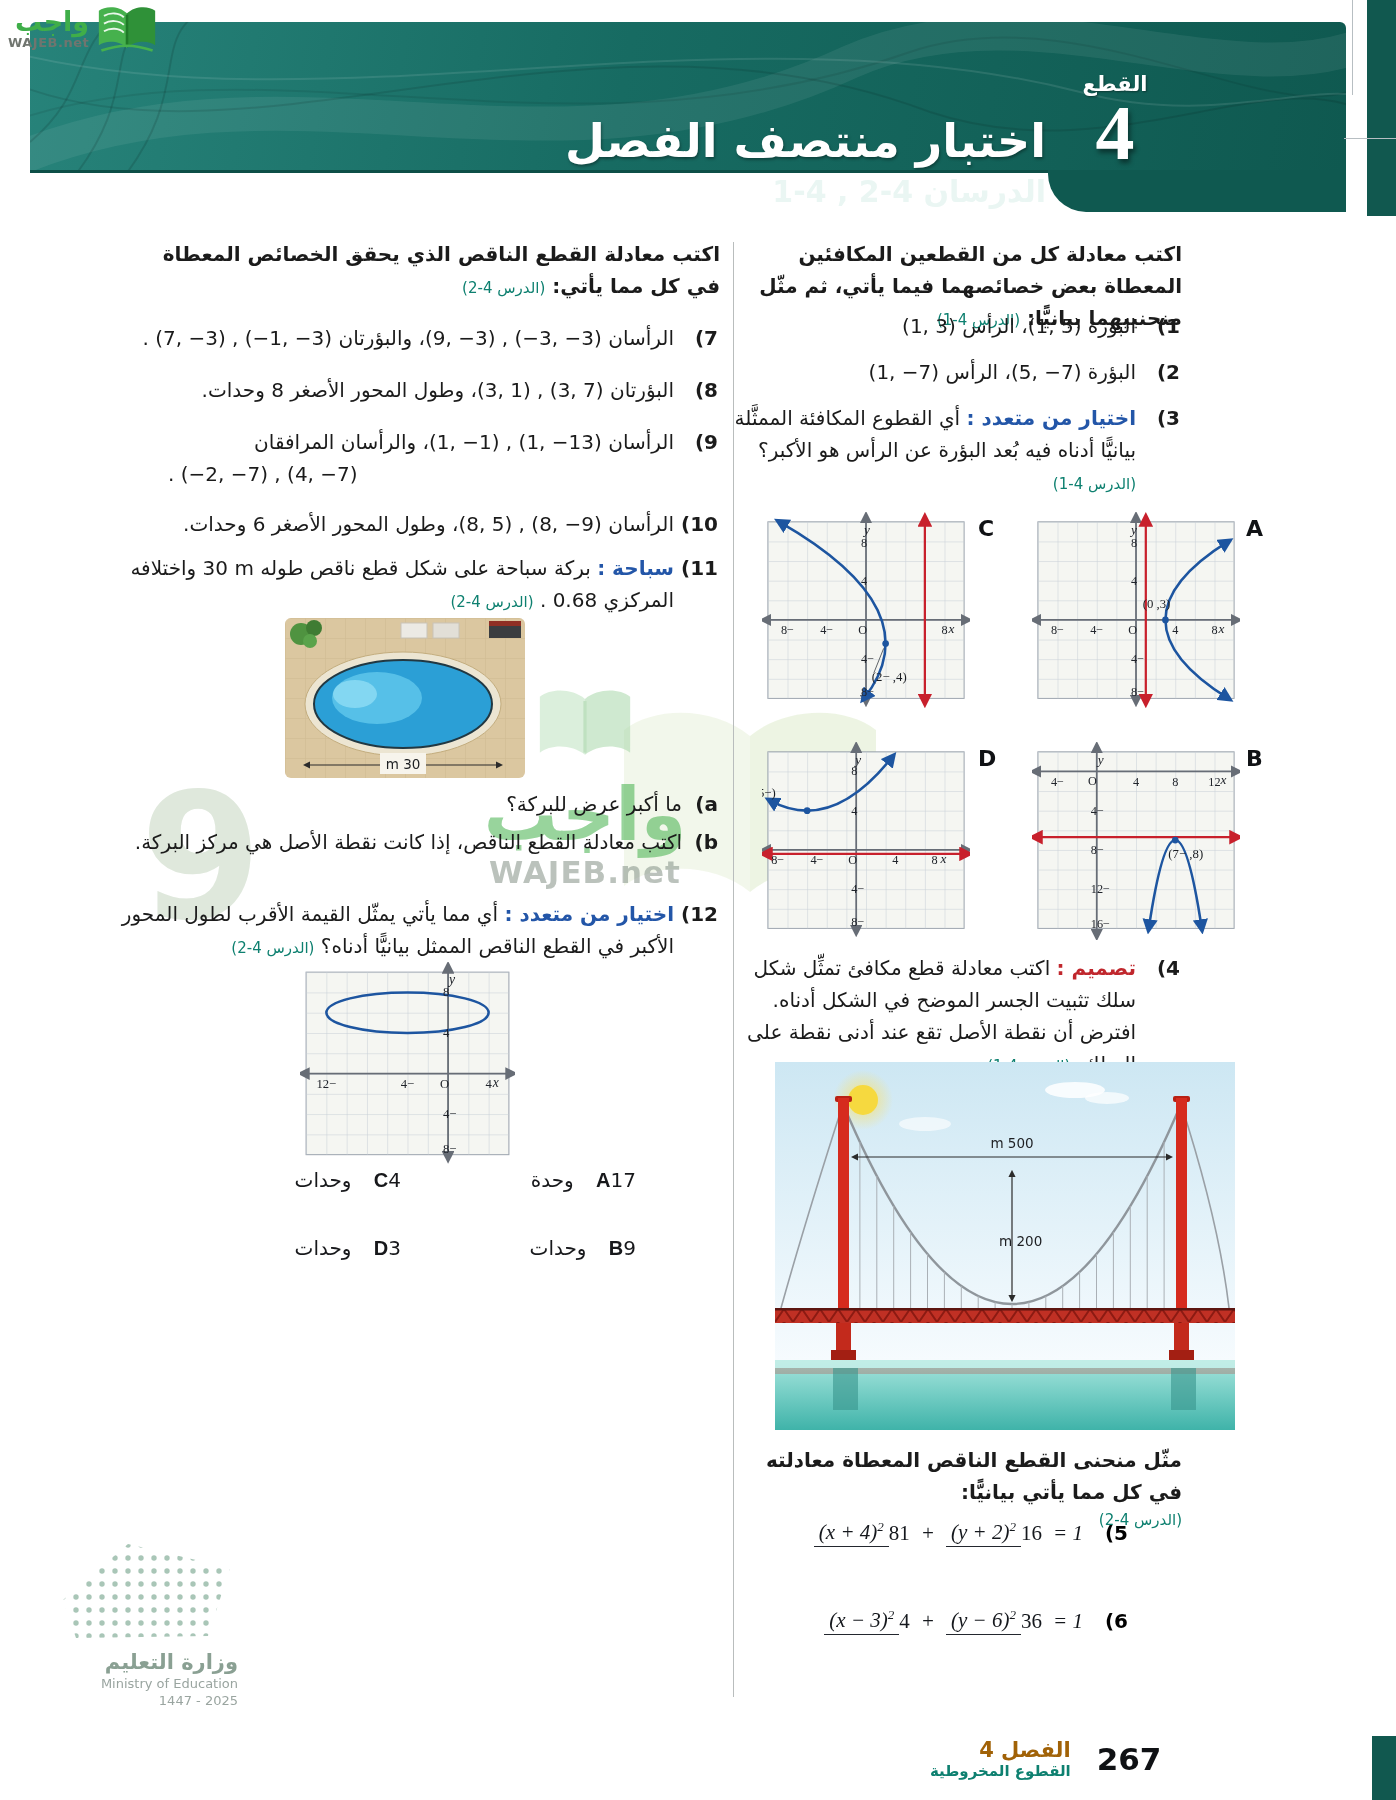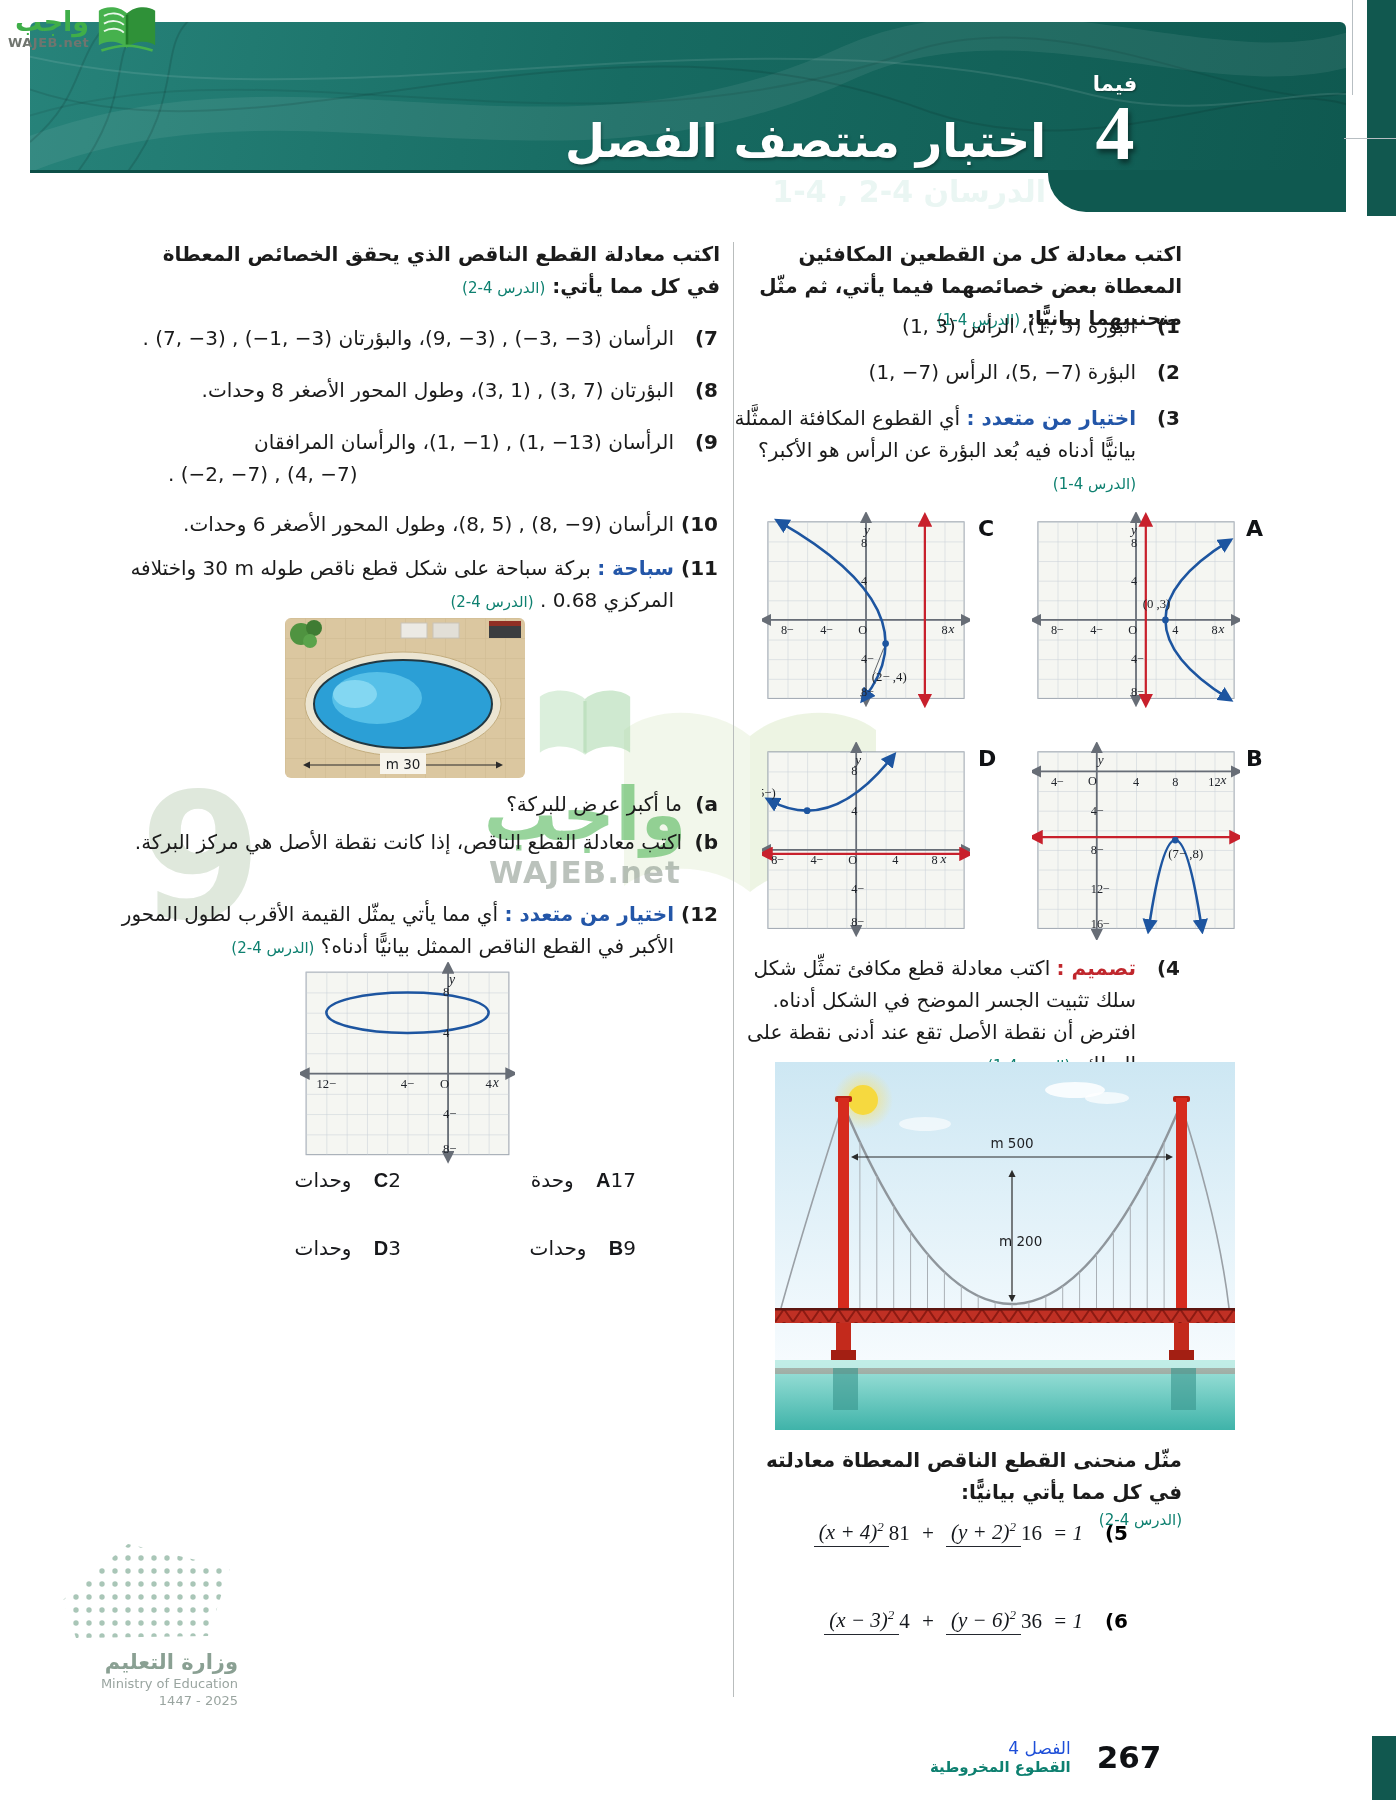--- a/index.html
+++ b/index.html
@@ -83,21 +83,21 @@
   .wm-digit{position:absolute;left:140px;top:770px;font-size:175px;font-weight:800;color:#dfe8dc;z-index:0;line-height:1;}
   .wm-book{position:absolute;left:600px;top:700px;z-index:0;opacity:.5;}
   
   .ministry{position:absolute;left:58px;top:1540px;z-index:2;}
   .ministry-ar{font-size:21px;font-weight:700;color:#8aa093;letter-spacing:2px;margin-top:4px;}
   .ministry-en{font-size:13px;color:#9aa5a0;margin-top:2px;}
   .ministry-yr{font-size:13px;color:#9aa5a0;margin-top:2px;}
   .footer-right{position:absolute;left:930px;top:1738px;display:flex;align-items:center;gap:26px;
                 direction:ltr;z-index:2;}
   .chapter-ref{text-align:right;direction:rtl;}
-  .chapter-label{font-size:17px;font-weight:400;color:#1d4ed8;}
+  .chapter-label{font-size:21px;font-weight:700;color:#a16207;}
   .chapter-title{font-size:15px;font-weight:700;color:#0e8070;}
   .page-number{font-size:31px;font-weight:800;color:#0f1114;}
 </style>
 </head>
 <body>
 
 <svg width="0" height="0" style="position:absolute">
   <defs>
     <pattern id="gridp" width="20" height="20" patternUnits="userSpaceOnUse">
       <path d="M20,0H0V20" fill="none" stroke="#c6cdd5" stroke-width="1"></path>
@@ -186,21 +186,21 @@
       <path d="M-20,30 C300,110 700,-20 1050,70 C1180,105 1280,60 1336,75" stroke="rgba(255,255,255,.10)" stroke-width="2" fill="none"></path>
     </svg>
     <div class="banner-titles">
       <h1 class="title">اختبار منتصف الفصل</h1>
       <div class="subtitle">الدرسان 4-2 , 4-1</div>
     </div>
   </div>
   <div class="banner-rule"></div>
   <div class="banner-tab"></div>
   <div class="chapter">
-    <div class="chapter-word">فيما</div>
+    <div class="chapter-word">القطع</div>
     <div class="chapter-num">4</div>
   </div>
 
   <div class="divider"></div>
 
   <div class="rc intro" style="top:238px">
     <span>اكتب معادلة كل من القطعين المكافئين المعطاة بعض خصائصهما فيما يأتي، ثم مثّل منحنييهما بيانيًّا:</span>
     <span class="lesson">(الدرس 4-1)</span>
   </div>
 
@@ -529,21 +529,21 @@
         <text class="start it" x="147" y="12">y</text>
       </g>
     </svg>
   </figure>
 
   <div class="ans-grid">
     <div class="ans">
       <span class="ans-letter">A</span><span>17 وحدة</span>
     </div>
     <div class="ans">
-      <span class="ans-letter">C</span><span>2 وحدات</span>
+      <span class="ans-letter">C</span><span>4 وحدات</span>
     </div>
     <div class="ans">
       <span class="ans-letter">B</span><span>9 وحدات</span>
     </div>
     <div class="ans">
       <span class="ans-letter">D</span><span>3 وحدات</span>
     </div>
   </div>
 
   <div class="ministry">

